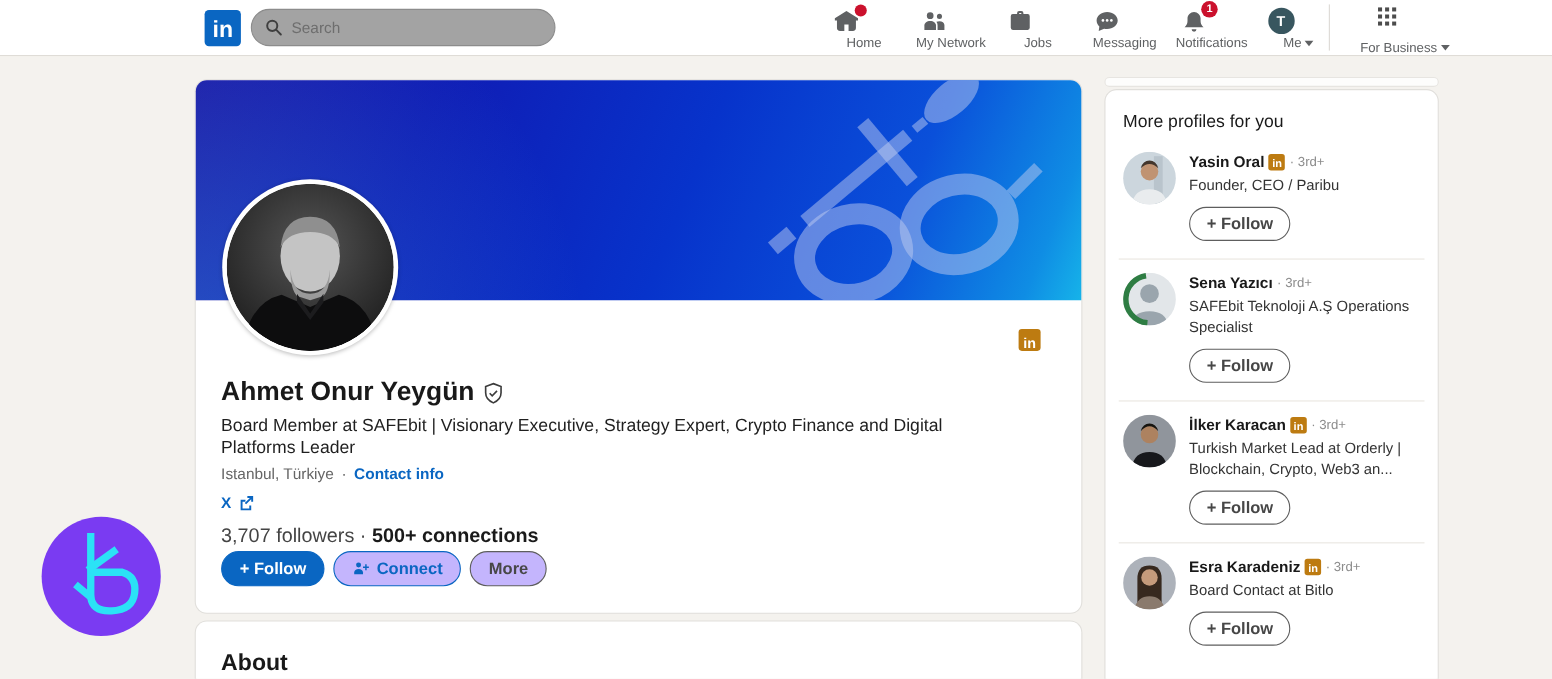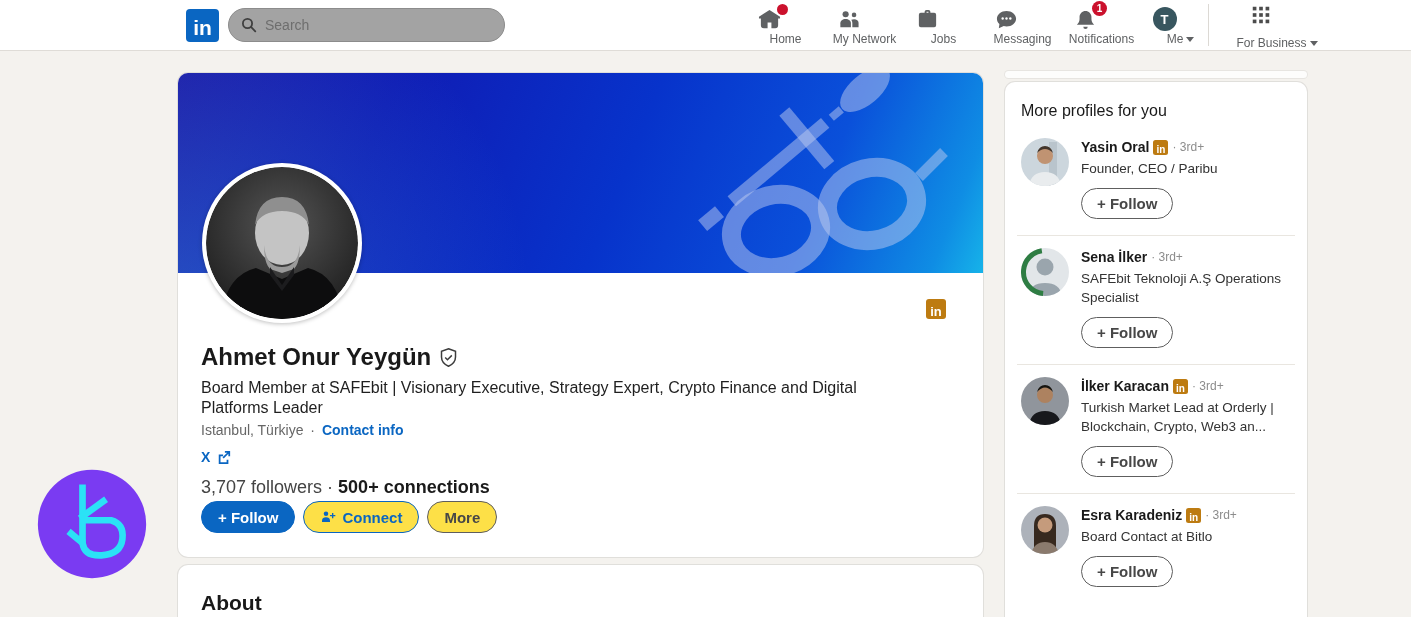--- a/index.html
+++ b/index.html
@@ -76,21 +76,21 @@
   .p-loc { position:absolute; left:23px; top:349px; font-size:14px; color:#666;text-align:center; }
   .p-loc .sep { margin:0 3px; }
   .link-blue { color:#0a66c2; font-weight:600; cursor:pointer; }
   .p-xrow { position:absolute; left:23px; top:376px; font-size:14px; font-weight:600;
             color:#0a66c2; display:flex; align-items:center; gap:7px; cursor:pointer; }
   .p-counts { position:absolute; left:23px; top:404px; font-size:18px; color:#444; }
   .p-counts .strong { font-weight:600; color:#1a1a1a; }
   .p-actions { position:absolute; left:23px; top:428px; display:flex; gap:8px; align-items:center; }
   .btn { height:32px; border-radius:16px; font-size:15px; font-weight:600; display:inline-flex;
          align-items:center; justify-content:center; gap:6px; padding:0 16px; cursor:pointer;
-         background:#fde047; font-family:"Liberation Sans",sans-serif; }
+         background:#c4b5fd; font-family:"Liberation Sans",sans-serif; }
   .btn-primary { background:#0a66c2; color:#fff; border:1px solid #0a66c2; }
   .btn-outline-blue { border:1.5px solid #0a66c2; color:#0a66c2; }
   .btn-outline-gray { border:1px solid #5e5e5e; color:#474747; }
 
   
   .about-card { position:absolute; left:178px; top:565px; width:805px; height:62px;
                 border-radius:10px 10px 0 0; box-shadow:0 0 0 1px rgba(0,0,0,.08); background:#fff; }
   .about-title { position:absolute; left:23px; top:26px; font-size:21px; font-weight:600; color:#191919; }
 
   
@@ -358,21 +358,21 @@
         <g clip-path="url(#c2)">
           <rect width="48" height="48" fill="#e2e6e9"></rect>
           <circle cx="24" cy="19" r="8.5" fill="#9aa5ad"></circle>
           <path d="M7 48q2-13 17-13t17 13z" fill="#9aa5ad"></path>
         </g>
         <circle cx="24" cy="24" r="21.5" fill="none" stroke="#2e7d43" stroke-width="5" stroke-dasharray="62 74" transform="rotate(95 24 24)"></circle>
       </svg>
     </div>
     <div class="sb-info">
       <div class="sb-nameline">
-        <span>Sena İlker</span>
+        <span>Sena Yazıcı</span>
         <span class="sb-degree">· 3rd+</span>
       </div>
       <div class="sb-sub">SAFEbit Teknoloji A.Ş Operations Specialist</div>
       <button class="sb-follow">+ Follow</button>
     </div>
   </div>
 
   <div class="sb-divider"></div>
 
   <div class="sb-row">

